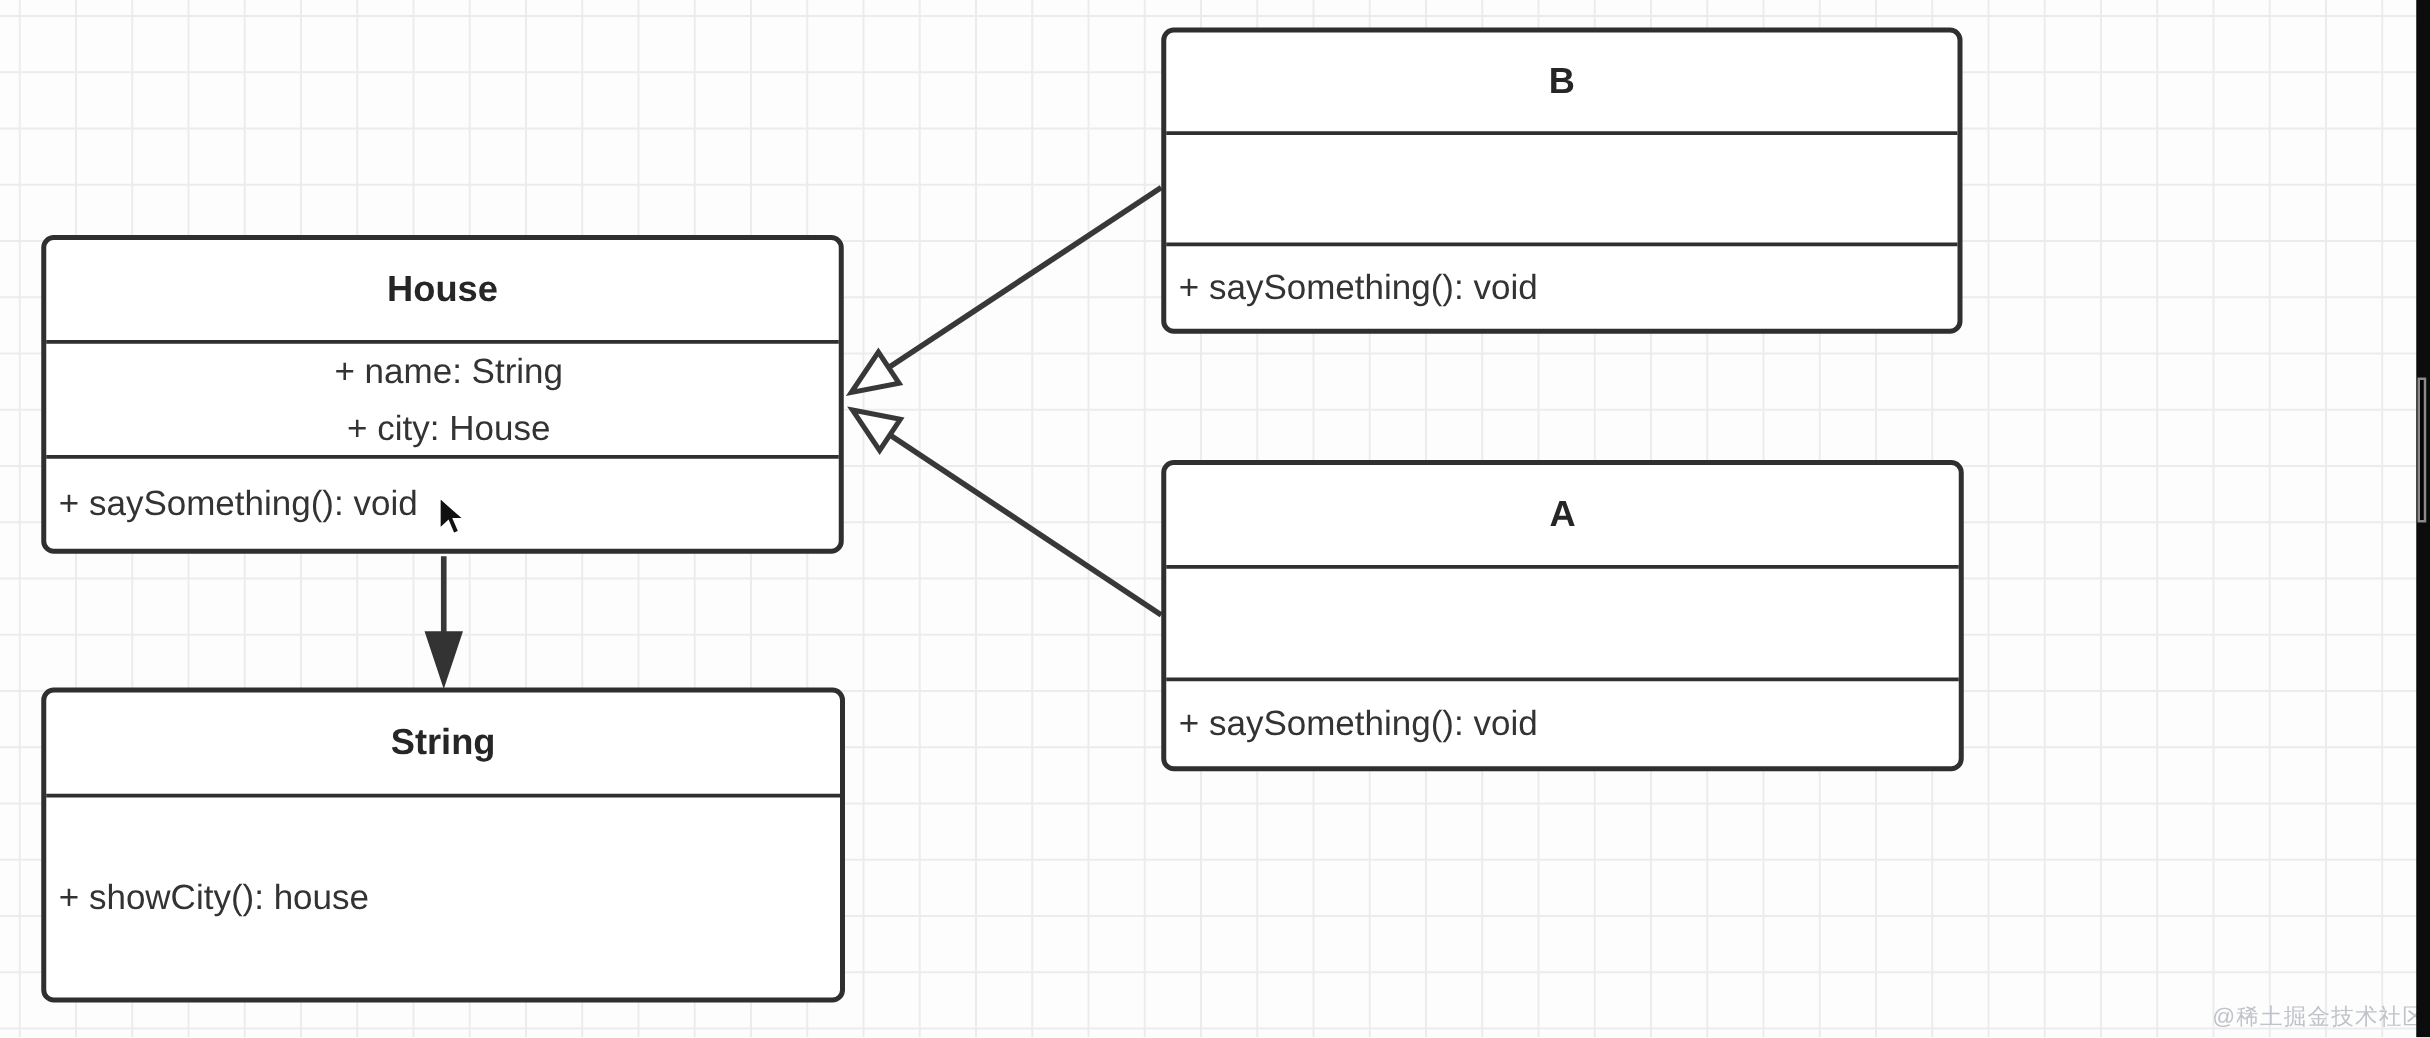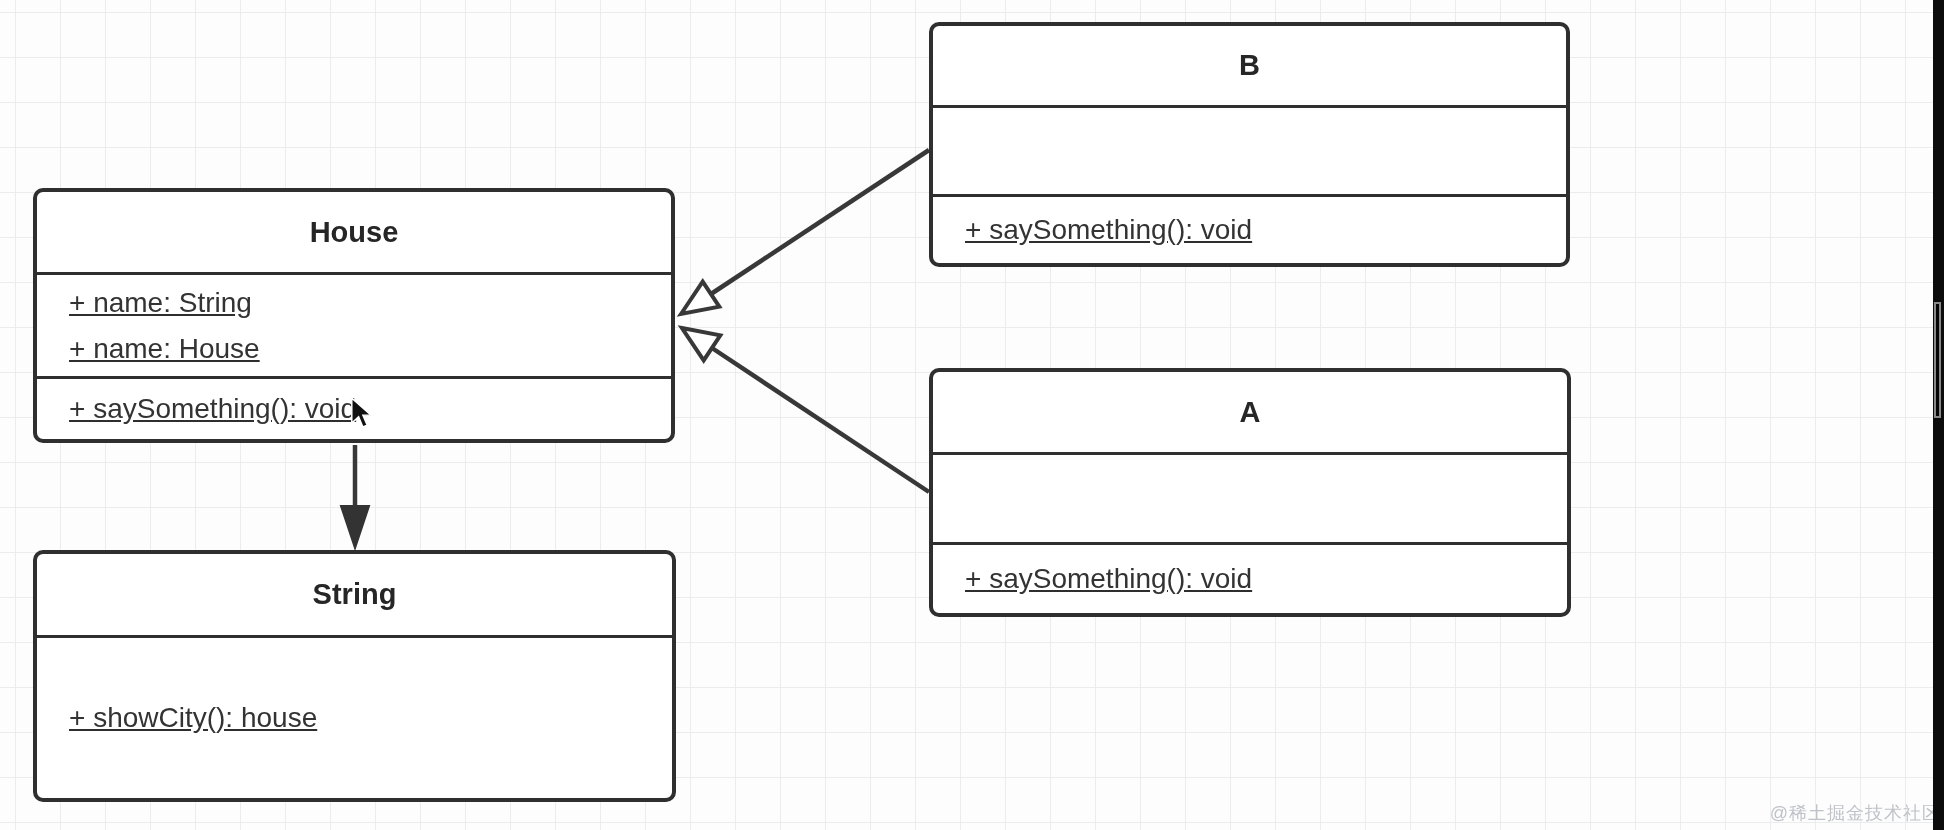--- a/index.html
+++ b/index.html
@@ -31,23 +31,22 @@
     font-size:29px;
     color:#262626;
     flex:0 0 auto;
   }
   .class-section{
     border-top:3.5px solid #2f2f2f;
     box-sizing:border-box;
     display:flex;
     flex-direction:column;
     justify-content:center;
-    padding-left:32px;
+    padding-left:10px;
     flex:0 0 auto;
-    text-decoration:underline;
   }
   .class-section.methods{flex:1 1 auto;}
   .member{
     font-size:28px;
     line-height:46px;
     color:#333333;
     white-space:nowrap;
   }
   svg.overlay{position:absolute;left:0;top:0;width:1944px;height:830px;}
   .rel-line{stroke:#383838;stroke-width:4.5;fill:none;}
@@ -86,23 +85,23 @@
     </g>
 
     <g>
       <line class="rel-line" x1="355" y1="445" x2="355" y2="512"></line>
       <polygon class="head-filled" points="355,548 341,506 369,506"></polygon>
     </g>
   </svg>
 
   <div class="class-box" style="left:33px;top:188px;width:642px;height:255px;">
     <div class="class-title" style="height:80px;">House</div>
-    <div class="class-section" style="height:104px;">
+    <div class="class-section" style="height:92px;align-items:center;">
       <div class="member">+ name: String</div>
-      <div class="member">+ name: House</div>
+      <div class="member">+ city: House</div>
     </div>
     <div class="class-section methods">
       <div class="member">+ saySomething(): void</div>
     </div>
   </div>
 
   <div class="class-box" style="left:33px;top:550px;width:643px;height:252px;">
     <div class="class-title" style="height:81px;">String</div>
     <div class="class-section methods">
       <div class="member">+ showCity(): house</div>

